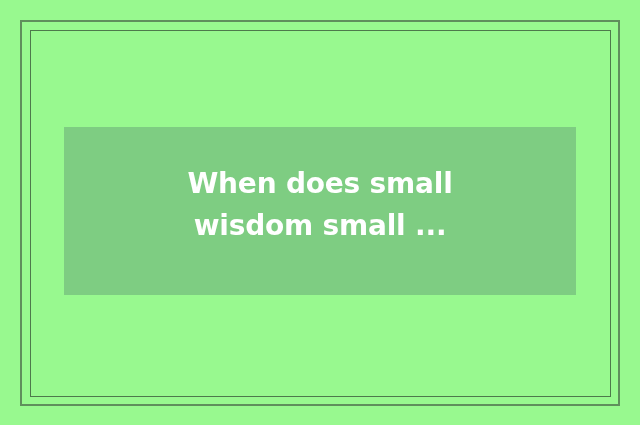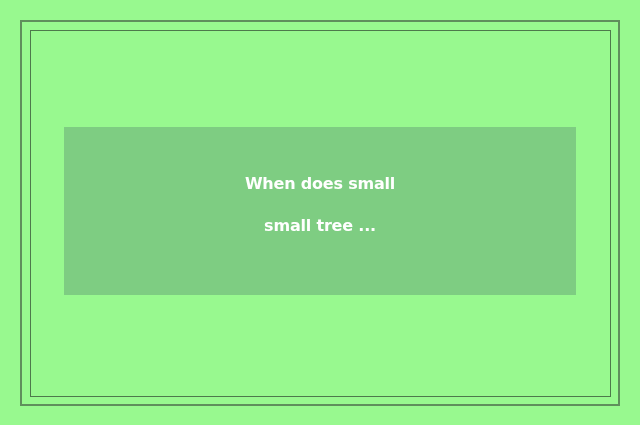--- a/index.html
+++ b/index.html
@@ -63,21 +63,21 @@
 
   .quote-text {
     margin: 0;
     padding: 0 24px;
     width: 100%;
     box-sizing: border-box;
     text-align: center;
     color: #ffffff;
     font-family: "DejaVu Sans", sans-serif;
     font-weight: bold;
-    font-size: 16px;
+    font-size: 28px;
     line-height: 42px;
     letter-spacing: -0.2px;
     position: relative;
     top: -6px;
   }
 
   .quote-line {
     display: block;
     white-space: nowrap;
   }
@@ -88,18 +88,18 @@
 <div id="stage">
 
   <div class="frame-outer"></div>
 
   <div class="frame-inner"></div>
 
   <div class="quote-card">
 
     <p class="quote-text">
       <span class="quote-line">When does small</span>
-      <span class="quote-line">small tree ...</span>
+      <span class="quote-line">wisdom small ...</span>
     </p>
 
   </div>
 
 </div>
 
 </body></html>

